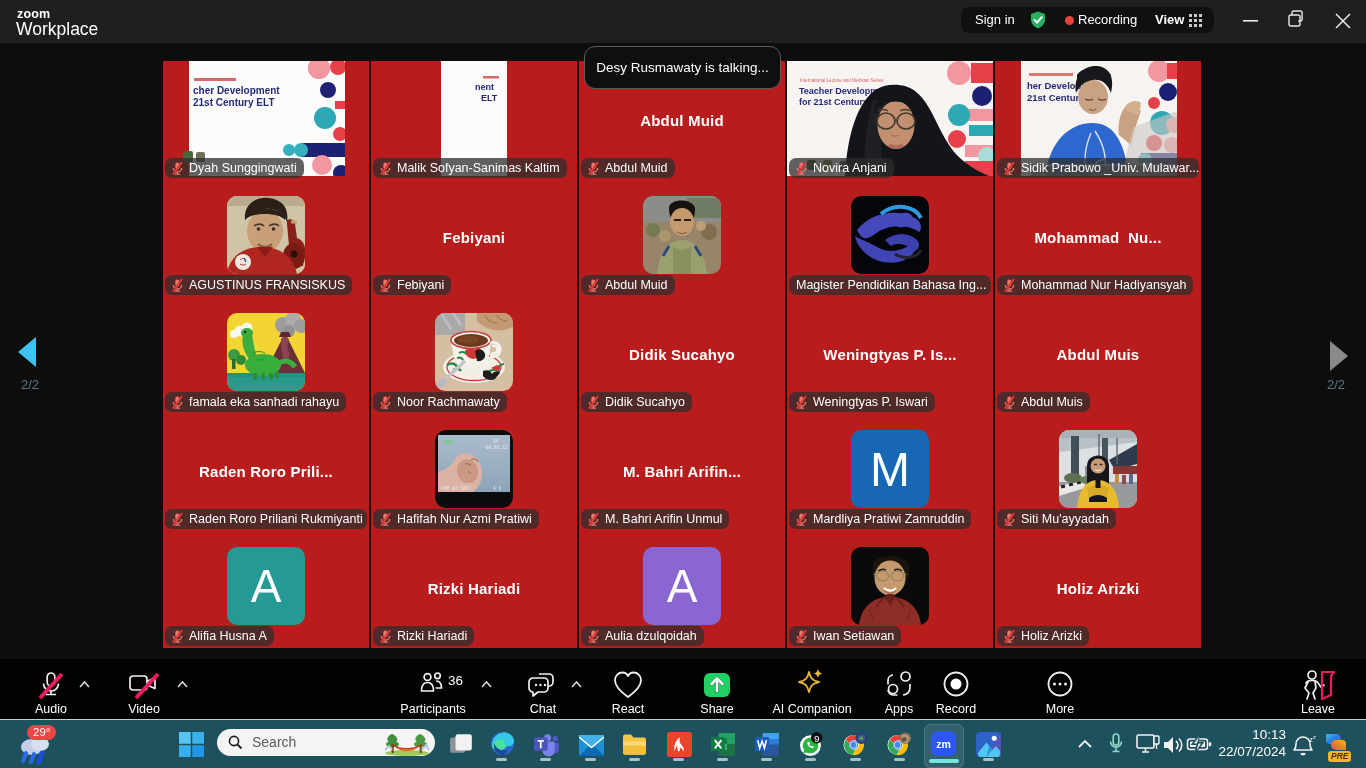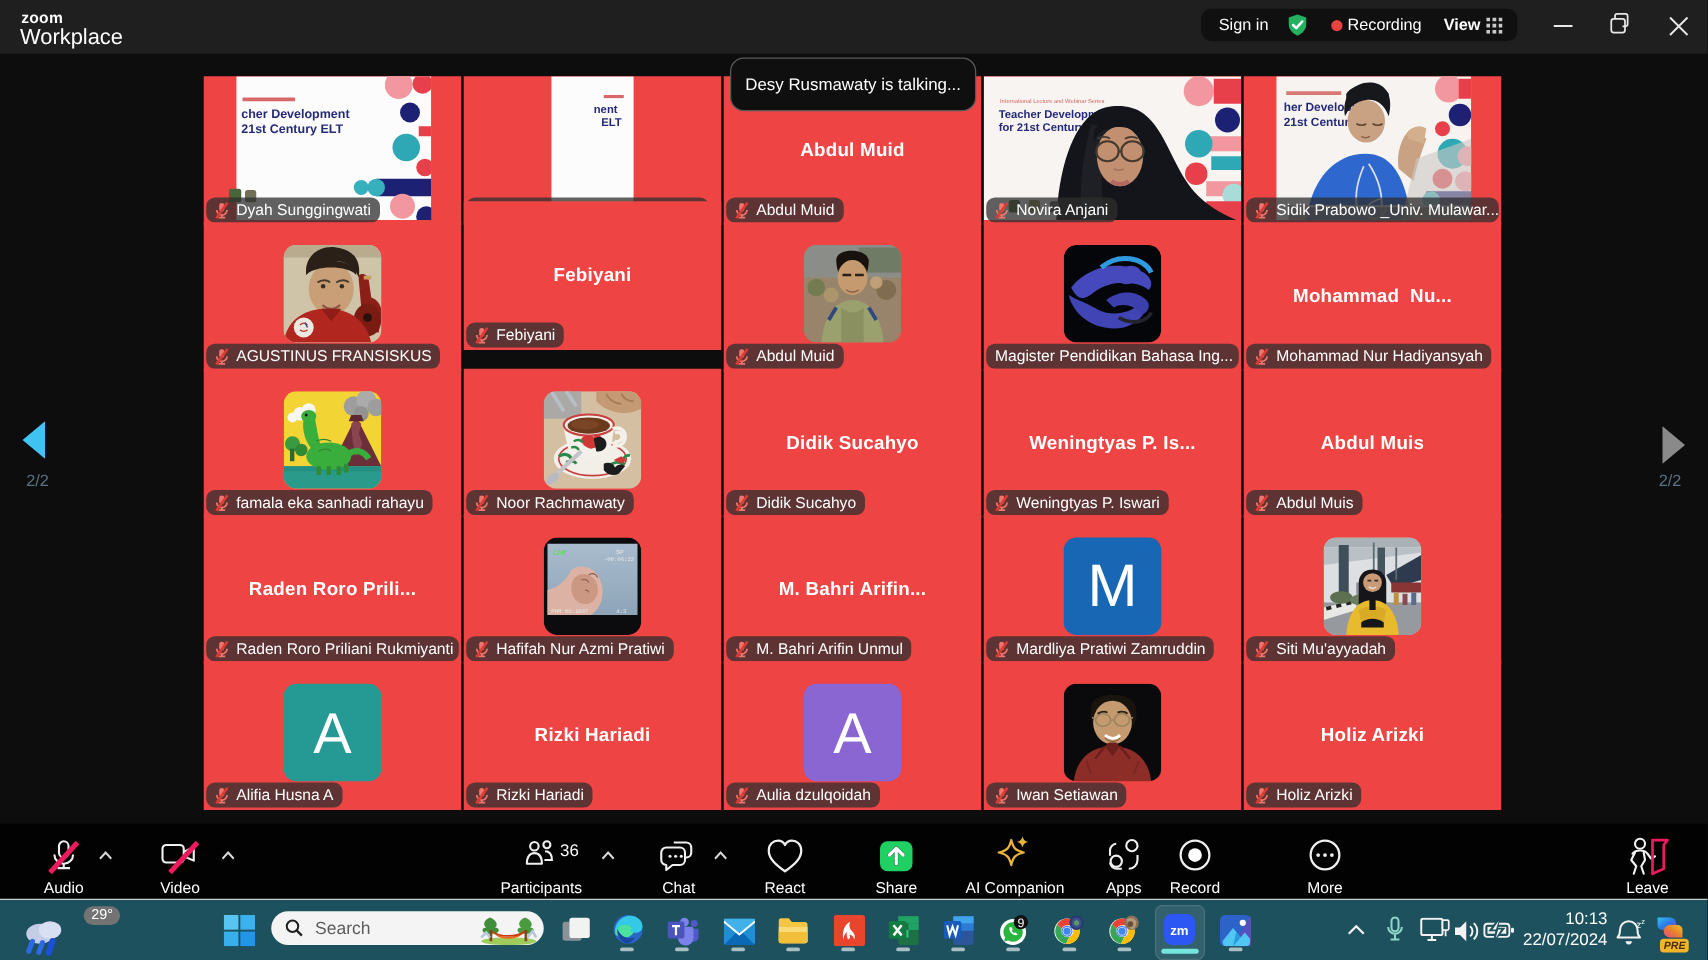--- a/index.html
+++ b/index.html
@@ -9,21 +9,21 @@
   .titlebar { position:absolute; left:0; top:0; width:1366px; height:43px; background:#1f1f1f; }
   .zlogo { position:absolute; left:17px; top:7px; color:#fff; font-size:12.5px; font-weight:700; letter-spacing:.2px;}
   .zwork { position:absolute; left:16px; top:19px; color:#fff; font-size:17.5px; font-weight:400;}
   .tb-pill { position:absolute; left:961px; top:7px; width:253px; height:26px; background:#101010; border-radius:8px; }
   .signin { position:absolute; left:14px; top:5px; color:#fff; font-size:13px; }
   .recbadge { position:absolute; left:117px; top:5px; color:#fff; font-size:13px; }
   .reddot { position:absolute; left:104px; top:9px; width:9px; height:9px; border-radius:50%; background:#e8433f; }
   .viewtxt { position:absolute; left:194px; top:5px; color:#fff; font-size:13px; font-weight:700; }
   .wbtn { position:absolute; top:0; width:46px; height:42px; }
   
-  .tile { position:absolute; width:206px; height:119px; background:#ef4444; overflow:hidden; }
+  .tile { position:absolute; width:206px; height:119px; background:#b91c1c; overflow:hidden; }
   .cname { position:absolute; left:0; right:0; top:50%; transform:translateY(-54%); text-align:center;
            color:#fff; font-size:15px; font-weight:700; letter-spacing:.2px; }
   .lbl { position:absolute; left:2px; bottom:2px; height:20px; background:rgba(45,45,45,.75);
          border-radius:7px; display:flex; align-items:center; padding:0 7px 0 5px; max-width:202px; overflow:hidden; }
   .lbl svg { flex-shrink:0; }
   .lbl span { color:#fff; font-size:12.5px; white-space:nowrap; margin-left:4px; }
   .lbl.nomic span { margin-left:2px; }
   .avatar { position:absolute; left:64px; top:18px; width:78px; height:78px; border-radius:10px; overflow:hidden;
             display:flex; align-items:center; justify-content:center; color:#fff; font-size:46px; }
   
@@ -251,21 +251,21 @@
     <path d="M13 64 c2 -2 4 -2 6 0 M13 68 a4 3 0 0 0 6 0" stroke="#c03028" stroke-width="1" fill="none"></path>
     <path d="M17 62 l2 4" stroke="#2a50a0" stroke-width="1.2"></path>
   </svg>
   <div class="lbl">
       <svg width="15" height="15" viewBox="0 0 16 16">
         <use href="#mic"></use>
       </svg>
       <span>AGUSTINUS FRANSISKUS</span>
     </div>
 </div>
-<div class="tile" style="left:371px;top:161px">
+<div class="tile" style="left:371px;top:178px">
   <div class="cname">Febiyani</div>
   <div class="lbl">
       <svg width="15" height="15" viewBox="0 0 16 16">
         <use href="#mic"></use>
       </svg>
       <span>Febiyani</span>
     </div>
 </div>
 <div class="tile" style="left:579px;top:178px">
   <svg class="avatar" width="78" height="78" viewBox="0 0 78 78">
@@ -714,21 +714,21 @@
 
 
 <div class="taskbar">
 
   <svg style="position:absolute;left:18px;top:7px" width="40" height="38" viewBox="0 0 40 38">
     <ellipse cx="14" cy="20" rx="11" ry="8" fill="#c3cde6"></ellipse>
     <ellipse cx="22" cy="17" rx="9" ry="7" fill="#d8dff2"></ellipse>
     <path d="M8 26 l-3 8 M16 27 l-3 8" stroke="#2a6ae8" stroke-width="4" stroke-linecap="round"></path>
     <path d="M24 26 l-3 9" stroke="#1a50d8" stroke-width="5" stroke-linecap="round"></path>
   </svg>
-  <div style="position:absolute;left:27px;top:5px;background:#737373;border-radius:9px;color:#fff;font-size:11.5px;padding:1px 6px 2px;margin-left:40px;">29°</div>
+  <div style="position:absolute;left:27px;top:5px;background:#ef4444;border-radius:9px;color:#fff;font-size:11.5px;padding:1px 6px 2px;">29°</div>
 
   <svg class="tkicon" style="left:179px;top:12px" width="23" height="23" viewBox="0 0 23 23">
     <rect x="0" y="0" width="10.8" height="10.8" fill="#57c4f2"></rect>
     <rect x="12.2" y="0" width="10.8" height="10.8" fill="#3bb1ee"></rect>
     <rect x="0" y="12.2" width="10.8" height="10.8" fill="#38aeec"></rect>
     <rect x="12.2" y="12.2" width="10.8" height="10.8" fill="#2196e8"></rect>
   </svg>
 
   <div style="position:absolute;left:217px;top:9px;width:218px;height:27px;background:#f4f4f4;border-radius:14px;"></div>
   <svg style="position:absolute;left:228px;top:15px" width="15" height="15" viewBox="0 0 15 15">

